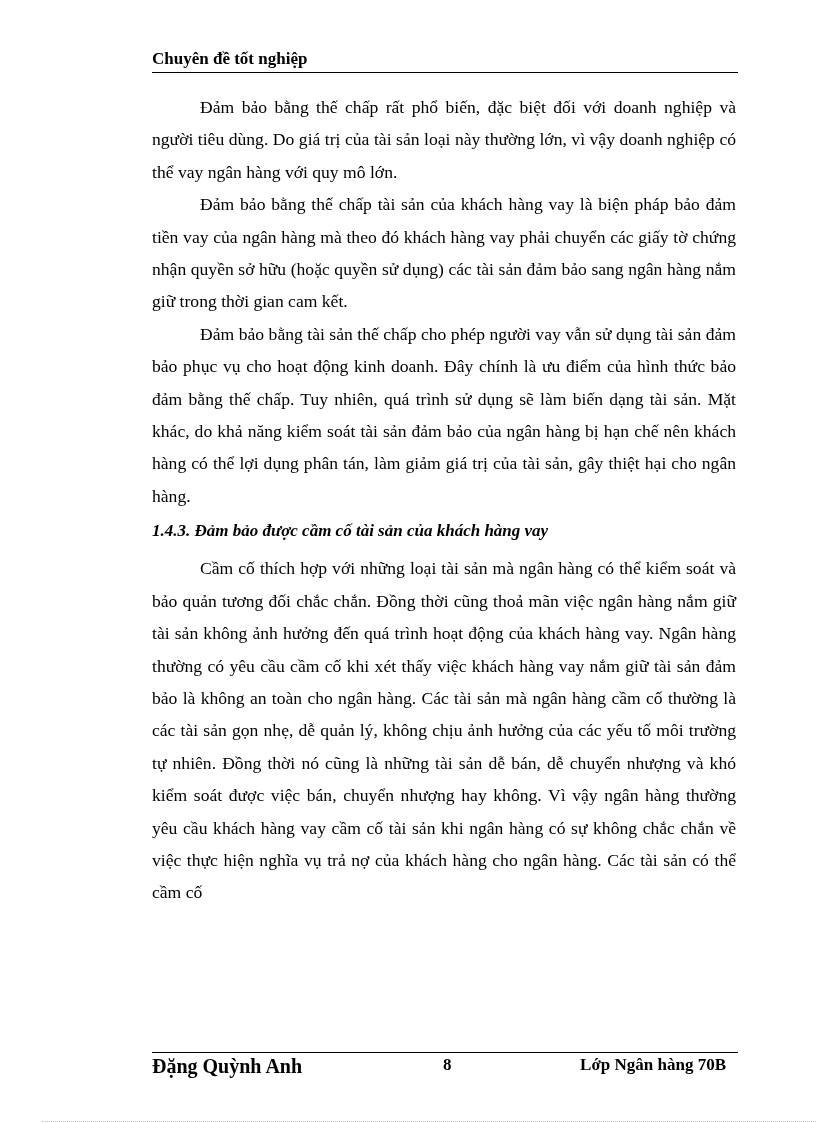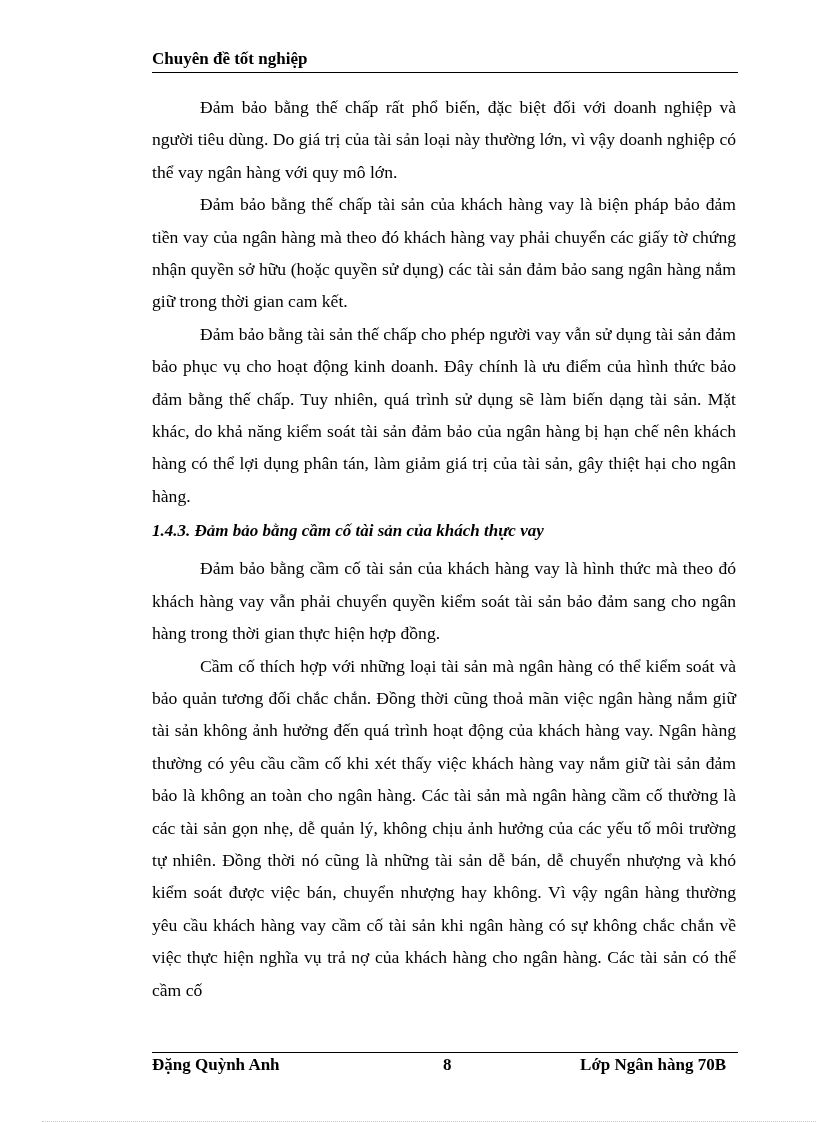--- a/index.html
+++ b/index.html
@@ -65,21 +65,21 @@
       left: 136px;
       top: 1052px;
       width: 586px;
       border-top: 1px solid #000;
       height: 26px;
     }
     .footer-author {
       position: absolute;
       left: 0;
       top: 2px;
-      font-size: 17px;
+      font-size: 20px;
       font-weight: bold;
       white-space: nowrap;
     }
     .footer-page {
       position: absolute;
       left: 291px;
       top: 2px;
       font-size: 17px;
       font-weight: bold;
     }
@@ -106,23 +106,22 @@
 
   <div class="header">
     <span class="header-title">Chuyên đề tốt nghiệp</span>
   </div>
 
   <div class="body-text">
     <p class="para">Đảm bảo bằng thế chấp rất phổ biến, đặc biệt đối với doanh nghiệp và người tiêu dùng. Do giá trị của tài sản loại này thường lớn, vì vậy doanh nghiệp có thể vay ngân hàng với quy mô lớn.</p>
     <p class="para">Đảm bảo bằng thế chấp tài sản của khách hàng vay là biện pháp bảo đảm tiền vay của ngân hàng mà theo đó khách hàng vay phải chuyển các giấy tờ chứng nhận quyền sở hữu (hoặc quyền sử dụng) các tài sản đảm bảo sang ngân hàng nắm giữ trong thời gian cam kết.</p>
     <p class="para">Đảm bảo bằng tài sản thế chấp cho phép người vay vẫn sử dụng tài sản đảm bảo phục vụ cho hoạt động kinh doanh. Đây chính là ưu điểm của hình thức bảo đảm bằng thế chấp. Tuy nhiên, quá trình sử dụng sẽ làm biến dạng tài sản. Mặt khác, do khả năng kiểm soát tài sản đảm bảo của ngân hàng bị hạn chế nên khách hàng có thể lợi dụng phân tán, làm giảm giá trị của tài sản, gây thiệt hại cho ngân hàng.</p>
 
-    <h3 class="section-heading">1.4.3. Đảm bảo bằng cầm cố tài sản của khách thực vay</h3>
+    <h3 class="section-heading">1.4.3. Đảm bảo được cầm cố tài sản của khách hàng vay</h3>
 
-    <p class="para">Đảm bảo bằng cầm cố tài sản của khách hàng vay là hình thức mà theo đó khách hàng vay vẫn phải chuyển quyền kiểm soát tài sản bảo đảm sang cho ngân hàng trong thời gian thực hiện hợp đồng.</p>
     <p class="para">Cầm cố thích hợp với những loại tài sản mà ngân hàng có thể kiểm soát và bảo quản tương đối chắc chắn. Đồng thời cũng thoả mãn việc ngân hàng nắm giữ tài sản không ảnh hưởng đến quá trình hoạt động của khách hàng vay. Ngân hàng thường có yêu cầu cầm cố khi xét thấy việc khách hàng vay nắm giữ tài sản đảm bảo là không an toàn cho ngân hàng. Các tài sản mà ngân hàng cầm cố thường là các tài sản gọn nhẹ, dễ quản lý, không chịu ảnh hưởng của các yếu tố môi trường tự nhiên. Đồng thời nó cũng là những tài sản dễ bán, dễ chuyển nhượng và khó kiểm soát được việc bán, chuyển nhượng hay không. Vì vậy ngân hàng thường yêu cầu khách hàng vay cầm cố tài sản khi ngân hàng có sự không chắc chắn về việc thực hiện nghĩa vụ trả nợ của khách hàng cho ngân hàng. Các tài sản có thể cầm cố</p>
   </div>
 
   <div class="footer">
     <span class="footer-author">Đặng Quỳnh Anh</span>
     <span class="footer-page">8</span>
     <span class="footer-class">Lớp Ngân hàng 70B</span>
   </div>
 
   <div class="page-edge"></div>

